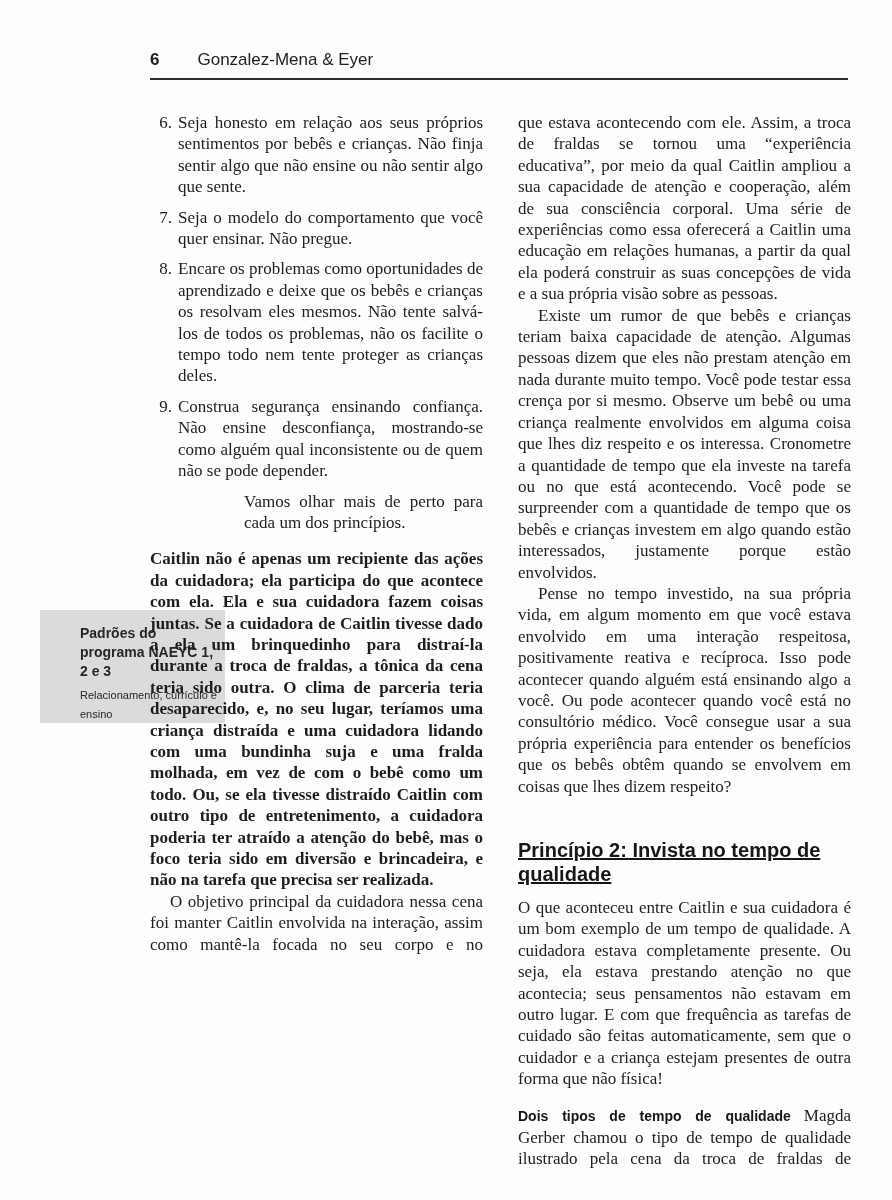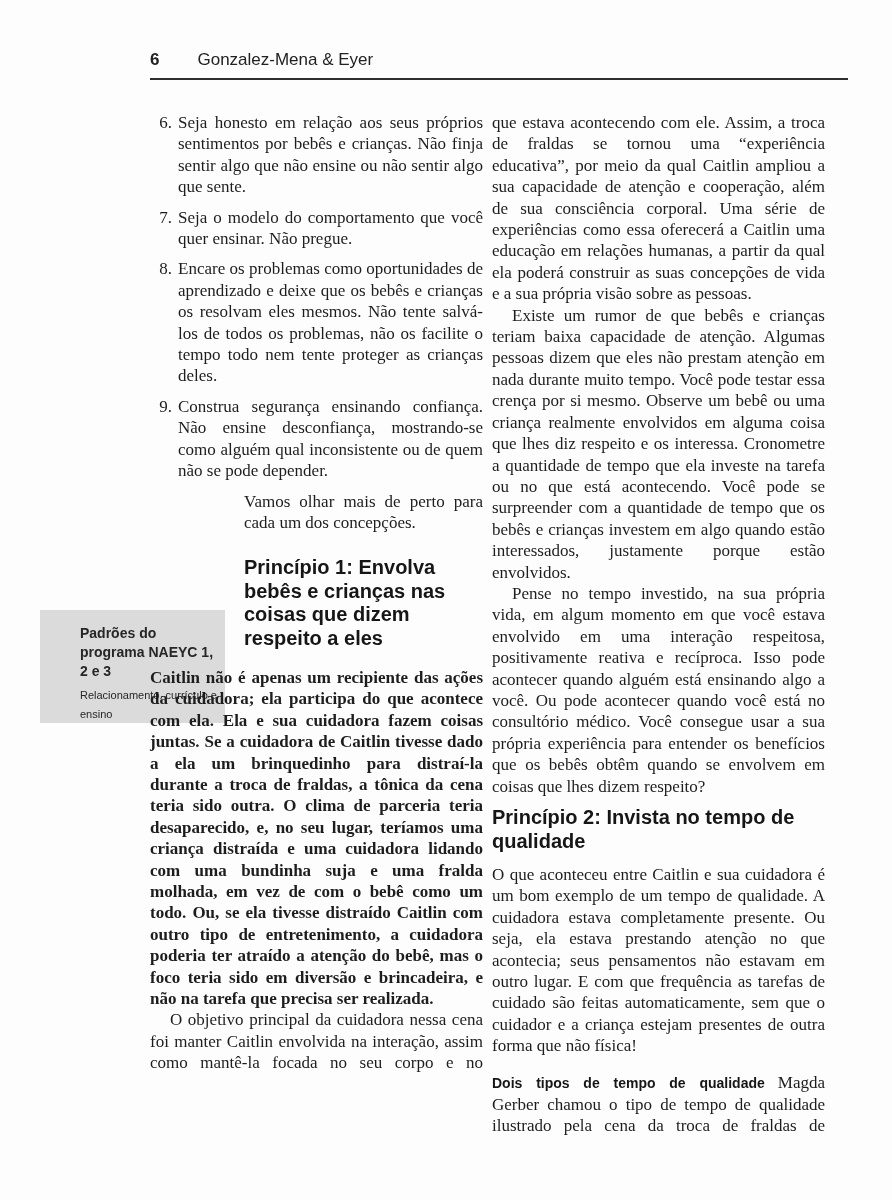--- a/index.html
+++ b/index.html
@@ -20,37 +20,37 @@
     display:flex;align-items:baseline;
   }
   .page-number{font-weight:bold;margin-right:38px;}
   
   .column{
     position:absolute;top:112px;width:333px;
     font-size:17px;line-height:21.4px;
     text-align:justify;
   }
   .column-left{left:150px;}
-  .column-right{left:492px;}
+  .column-right{left:518px;}
   p{margin:0;}
   
   .num-item{display:flex;margin-bottom:9px;}
   .num-item .num{
     flex:0 0 22px;text-align:right;margin-right:6px;white-space:nowrap;
   }
   .num-item .itm-text{flex:1;text-align:justify;}
   
   .shifted-block{margin-left:94px;margin-top:7px;}
   .heading{
     font-family:"Liberation Sans", sans-serif;
     font-weight:bold;font-size:20px;line-height:23.5px;
     color:#161616;text-align:left;
   }
   .heading-p1{margin-top:23px;}
-  .heading-p2{margin-top:9px;margin-bottom:11px;}
+  .heading-p2{margin-top:42px;margin-bottom:11px;text-decoration:underline;}
   .body-par{margin-top:0;}
   .par-first{margin-top:15px;font-weight:bold;}
   .indent{text-indent:20px;}
   .cont-par{text-align-last:justify;}
   
   .sidebar-box{
     position:absolute;left:40px;top:610px;width:185px;height:113px;
     box-sizing:border-box;background:#dbdbdb;
     padding:14px 8px 1px 40px;
     font-family:"Liberation Sans", sans-serif;
@@ -92,22 +92,21 @@
   <div class="num-item">
     <span class="num">8.</span>
     <span class="itm-text">Encare os problemas como oportunidades de aprendizado e deixe que os bebês e crianças os resolvam eles mesmos. Não tente salvá-los de todos os problemas, não os facilite o tempo todo nem tente proteger as crianças deles.</span>
   </div>
   <div class="num-item">
     <span class="num">9.</span>
     <span class="itm-text">Construa segurança ensinando confiança. Não ensine desconfiança, mostrando-se como alguém qual inconsistente ou de quem não se pode depender.</span>
   </div>
 
   <div class="shifted-block">
-    <p class="body-par">Vamos olhar mais de perto para cada um dos concepções.</p>
-    <h2 class="heading heading-p1">Princípio 1: Envolva bebês e crianças nas coisas que dizem respeito a eles</h2>
+    <p class="body-par">Vamos olhar mais de perto para cada um dos princípios.</p>
   </div>
 
   <p class="body-par par-first">Caitlin não é apenas um recipiente das ações da cuidadora; ela participa do que acontece com ela. Ela e sua cuidadora fazem coisas juntas. Se a cuidadora de Caitlin tivesse dado a ela um brinquedinho para distraí-la durante a troca de fraldas, a tônica da cena teria sido outra. O clima de parceria teria desaparecido, e, no seu lugar, teríamos uma criança distraída e uma cuidadora lidando com uma bundinha suja e uma fralda molhada, em vez de com o bebê como um todo. Ou, se ela tivesse distraído Caitlin com outro tipo de entretenimento, a cuidadora poderia ter atraído a atenção do bebê, mas o foco teria sido em diversão e brincadeira, e não na tarefa que precisa ser realizada.</p>
   <p class="body-par indent cont-par">O objetivo principal da cuidadora nessa cena foi manter Caitlin envolvida na interação, assim como mantê-la focada no seu corpo e no</p>
 
 </div>
 
 <div class="column column-right">
 
   <p class="body-par">que estava acontecendo com ele. Assim, a troca de fraldas se tornou uma “experiência educativa”, por meio da qual Caitlin ampliou a sua capacidade de atenção e cooperação, além de sua consciência corporal. Uma série de experiências como essa oferecerá a Caitlin uma educação em relações humanas, a partir da qual ela poderá construir as suas concepções de vida e a sua própria visão sobre as pessoas.</p>

